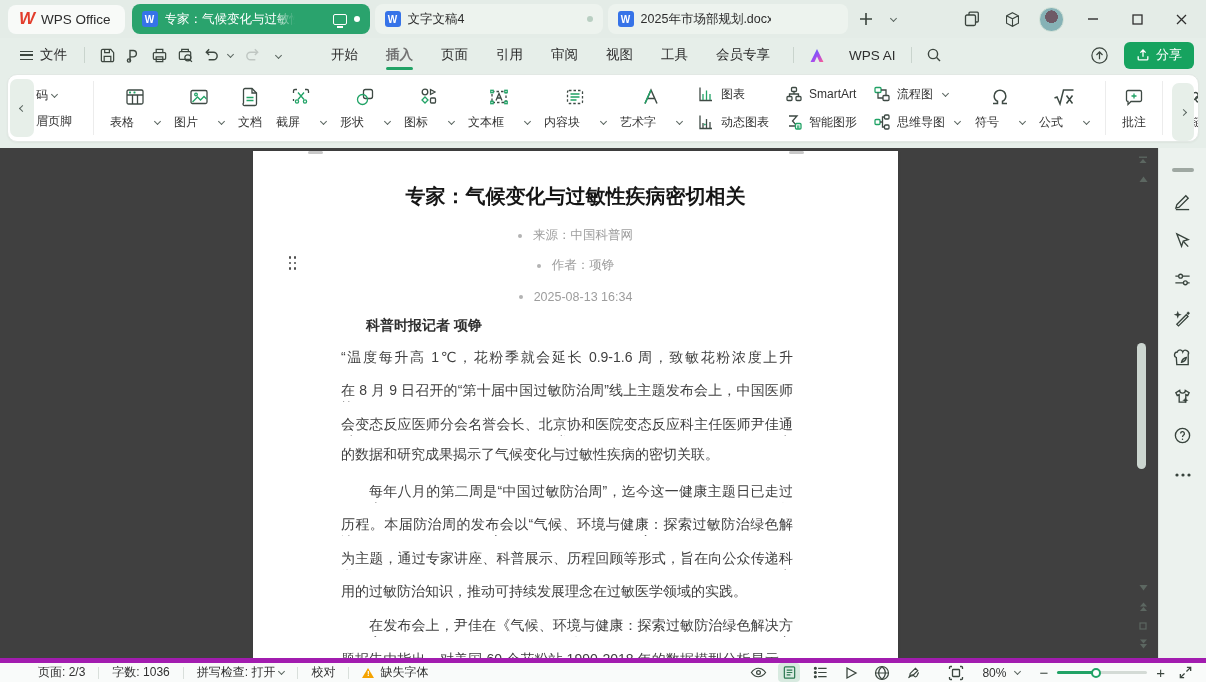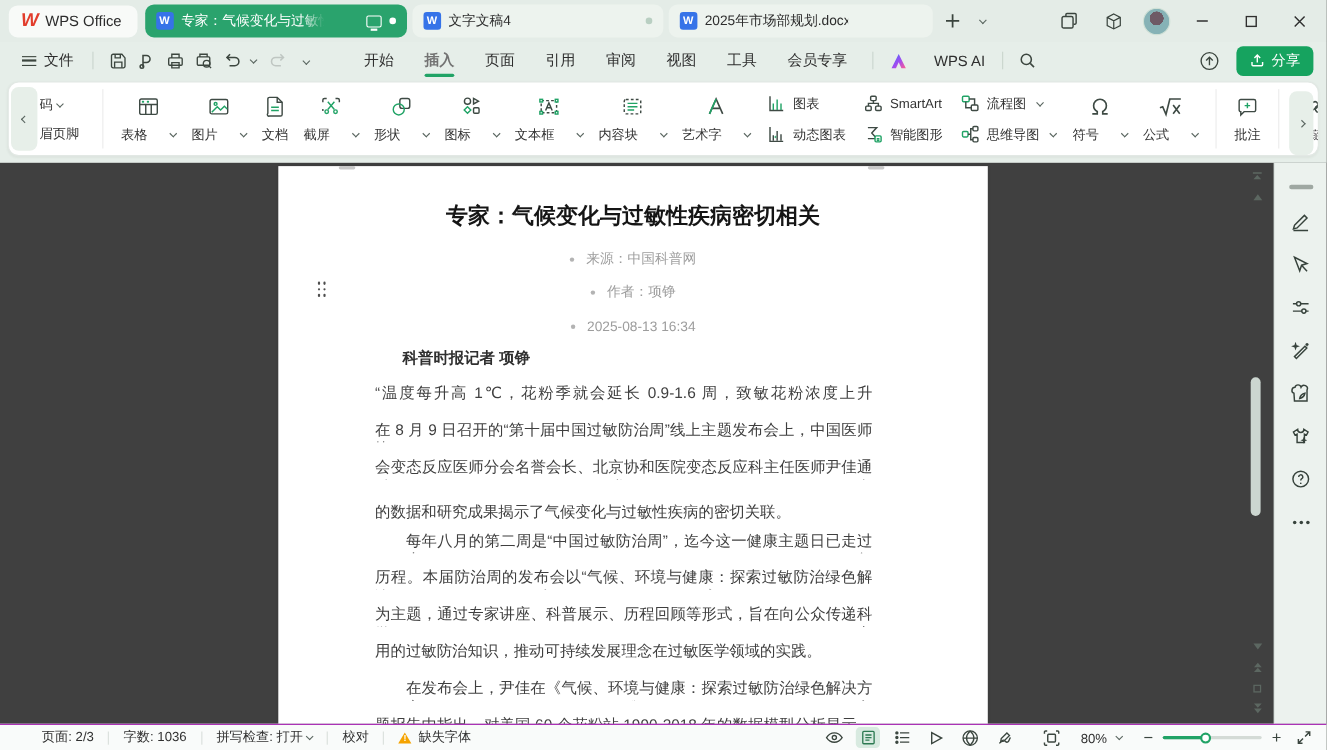--- a/index.html
+++ b/index.html
@@ -100,21 +100,21 @@
 
   
   .rightbar { position:absolute; right:0; top:0; width:48px; height:100%; background:#ecf2ee;
     border-left:1px solid #dde4df; display:flex; flex-direction:column; align-items:center; }
   .rb-handle { width:22px; height:3.5px; border-radius:2px; background:#9fa8a2; margin:20px 0 14px; }
   .rb-ic { width:32px; height:32px; display:flex; align-items:center; justify-content:center;
     border-radius:7px; margin-bottom:7px; color:#37433c; }
 
   
   .statusbar { position:absolute; left:0; right:0; bottom:0; height:24px; background:#f9fbfa;
-    border-top:1px solid #a21caf; display:flex; align-items:center; font-size:12px; color:#303030; padding:0 10px 0 38px; }
+    border-top:5px solid #a21caf; display:flex; align-items:center; font-size:12px; color:#303030; padding:0 10px 0 38px; }
   .sdiv { width:1px; height:12px; background:#d9dfdb; margin:0 13px; }
   .warn-tri { width:0; height:0; border-left:6px solid transparent; border-right:6px solid transparent;
     border-bottom:10px solid #f5a300; position:relative; margin-right:6px; }
   .warn-tri:after { content:"!"; position:absolute; left:-1.5px; top:1px; font-size:8px; color:#fff; font-weight:bold; }
   .sb-right { margin-left:auto; display:flex; align-items:center; gap:9px;text-align:right; }
   .sb-ic { width:22px; height:19px; display:flex; align-items:center; justify-content:center;
     border-radius:4px; color:#3b463f; }
   .sb-ic.on { background:#d8eae0; }
   .zoom-track { width:90px; height:3px; background:#d4dbd6; border-radius:2px; position:relative; }
   .zoom-track .fill { position:absolute; left:0; top:0; bottom:0; width:38px; background:#21a366; border-radius:2px; }
@@ -591,21 +591,21 @@
     <div class="meta-row" style="top:139px;">
       <span class="bul"></span>
       <span>2025-08-13 16:34</span>
     </div>
 
     <div class="byline">科普时报记者 项铮</div>
 
     <div class="docline fill" style="top:198px;">“温度每升高 1℃，花粉季就会延长 0.9-1.6 周，致敏花粉浓度上升 18%-32%。”</div>
     <div class="docline fill" style="top:231px;">在 8 月 9 日召开的“第十届中国过敏防治周”线上主题发布会上，中国医师协</div>
     <div class="docline fill" style="top:265px;">会变态反应医师分会名誉会长、北京协和医院变态反应科主任医师尹佳通过翔实</div>
-    <div class="docline" style="top:306px;">的数据和研究成果揭示了气候变化与过敏性疾病的密切关联。</div>
+    <div class="docline" style="top:295px;">的数据和研究成果揭示了气候变化与过敏性疾病的密切关联。</div>
     <div class="docline fill ind" style="top:332px;">每年八月的第二周是“中国过敏防治周”，迄今这一健康主题日已走过十年</div>
     <div class="docline fill" style="top:365px;">历程。本届防治周的发布会以“气候、环境与健康：探索过敏防治绿色解决方案”</div>
     <div class="docline fill" style="top:399px;">为主题，通过专家讲座、科普展示、历程回顾等形式，旨在向公众传递科学、实</div>
     <div class="docline" style="top:432px;">用的过敏防治知识，推动可持续发展理念在过敏医学领域的实践。</div>
     <div class="docline fill ind" style="top:466px;">在发布会上，尹佳在《气候、环境与健康：探索过敏防治绿色解决方案》主</div>
     <div class="docline fill" style="top:500px;">题报告中指出，对美国 60 个花粉站 1990-2018 年的数据模型分析显示，温度</div>
   </div>
 
   <div class="scrollcol">
     <div class="sc-ic" style="top:6px;">

